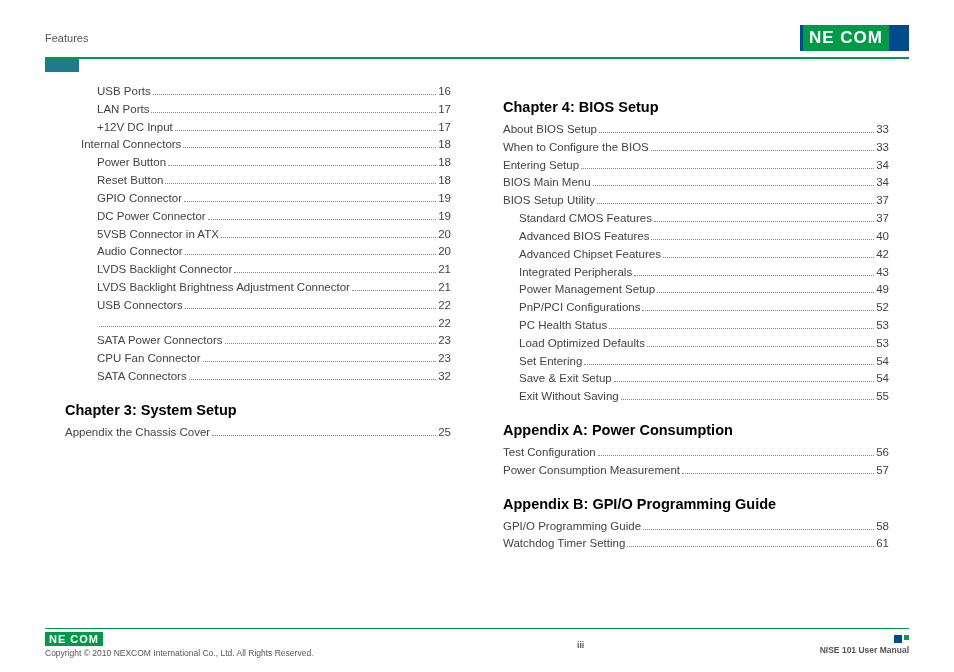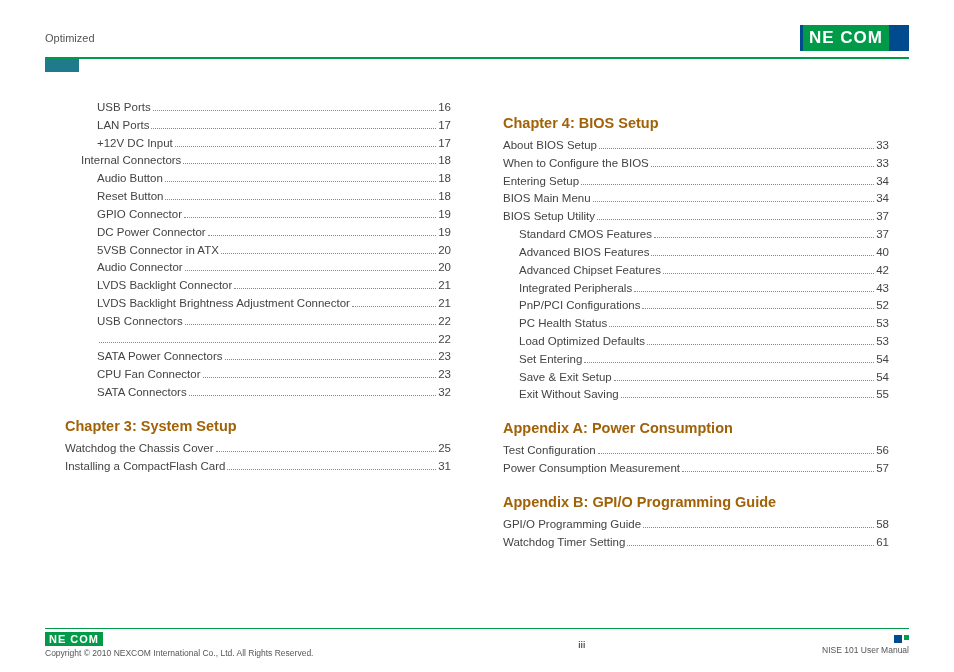--- a/index.html
+++ b/index.html
@@ -43,28 +43,28 @@
     position: absolute;
     left: 0;
     top: 2px;
     width: 34px;
     height: 13px;
     background: #1f7a8c;
   }
   .columns {
     display: flex;
     gap: 52px;
-    margin-top: 40px;
+    margin-top: 24px;
     padding: 0 20px;
   }
   .col { flex: 1 1 0; min-width: 0; }
   .section-title {
     font-weight: bold;
     font-size: 14.5px;
-    color: #a16207;
+    color: #000000;
     margin-top: 16px;
     margin-bottom: 6px;
   }
   .toc-entry {
     display: flex;
     align-items: baseline;
     font-size: 11.5px;
     color: #444;
     line-height: 1.55;
     white-space: nowrap;
@@ -98,21 +98,21 @@
   .footer-right-deco {
     display:flex;gap:2px;margin-bottom:2px;justify-content:flex-end;
   }
   .footer-right-deco span{width:8px;height:8px;background:#004b8d;}
   .footer-right-deco span:nth-child(2){background:#00a04a;width:5px;height:5px;}
 </style>
 </head>
 <body>
 
 <div class="header-row">
-  <div class="contents-label">Optimized</div>
+  <div class="contents-label">Features</div>
   <div class="logo-box">NE COM</div>
 </div>
 <div class="header-rule">
   <div class="header-tab"></div>
 </div>
 
 <div class="columns">
   <div class="col" id="col-left">
       <div class="toc-entry ind2">
         <span class="lbl">USB Ports</span>
@@ -128,21 +128,21 @@
         <span class="lbl">+12V DC Input</span>
         <span class="leaders"></span>
         <span class="pg">17</span>
       </div>
       <div class="toc-entry ind1">
         <span class="lbl">Internal Connectors</span>
         <span class="leaders"></span>
         <span class="pg">18</span>
       </div>
       <div class="toc-entry ind2">
-        <span class="lbl">Audio Button</span>
+        <span class="lbl">Power Button</span>
         <span class="leaders"></span>
         <span class="pg">18</span>
       </div>
       <div class="toc-entry ind2">
         <span class="lbl">Reset Button</span>
         <span class="leaders"></span>
         <span class="pg">18</span>
       </div>
       <div class="toc-entry ind2">
         <span class="lbl">GPIO Connector</span>
@@ -193,28 +193,23 @@
         <span class="leaders"></span>
         <span class="pg">23</span>
       </div>
       <div class="toc-entry ind2">
         <span class="lbl">SATA Connectors</span>
         <span class="leaders"></span>
         <span class="pg">32</span>
       </div>
       <div class="section-title">Chapter 3: System Setup</div>
       <div class="toc-entry">
-        <span class="lbl">Watchdog the Chassis Cover</span>
+        <span class="lbl">Appendix the Chassis Cover</span>
         <span class="leaders"></span>
         <span class="pg">25</span>
-      </div>
-      <div class="toc-entry">
-        <span class="lbl">Installing a CompactFlash Card</span>
-        <span class="leaders"></span>
-        <span class="pg">31</span>
       </div>
     </div>
   <div class="col" id="col-right">
       <div class="section-title">Chapter 4: BIOS Setup</div>
       <div class="toc-entry">
         <span class="lbl">About BIOS Setup</span>
         <span class="leaders"></span>
         <span class="pg">33</span>
       </div>
       <div class="toc-entry">
@@ -249,20 +244,25 @@
       </div>
       <div class="toc-entry ind1">
         <span class="lbl">Advanced Chipset Features</span>
         <span class="leaders"></span>
         <span class="pg">42</span>
       </div>
       <div class="toc-entry ind1">
         <span class="lbl">Integrated Peripherals</span>
         <span class="leaders"></span>
         <span class="pg">43</span>
+      </div>
+      <div class="toc-entry ind1">
+        <span class="lbl">Power Management Setup</span>
+        <span class="leaders"></span>
+        <span class="pg">49</span>
       </div>
       <div class="toc-entry ind1">
         <span class="lbl">PnP/PCI Configurations</span>
         <span class="leaders"></span>
         <span class="pg">52</span>
       </div>
       <div class="toc-entry ind1">
         <span class="lbl">PC Health Status</span>
         <span class="leaders"></span>
         <span class="pg">53</span>
@@ -313,21 +313,21 @@
 </div>
 
 <div class="footer">
   <div class="footer-rule"></div>
   <div class="footer-row">
     <div>
       <span class="footer-logo">NE COM</span><br>
       <span>Copyright © 2010 NEXCOM International Co., Ltd. All Rights Reserved.</span>
     </div>
     <div style="font-weight:bold;margin-left:28px;">iii</div>
-    <div style="text-align:right;">
+    <div style="text-align:right;font-weight:bold;">
       <div class="footer-right-deco">
           <span></span>
           <span></span>
         </div>
       <span>NISE 101 User Manual</span>
     </div>
   </div>
 </div>
 
 </body></html>

